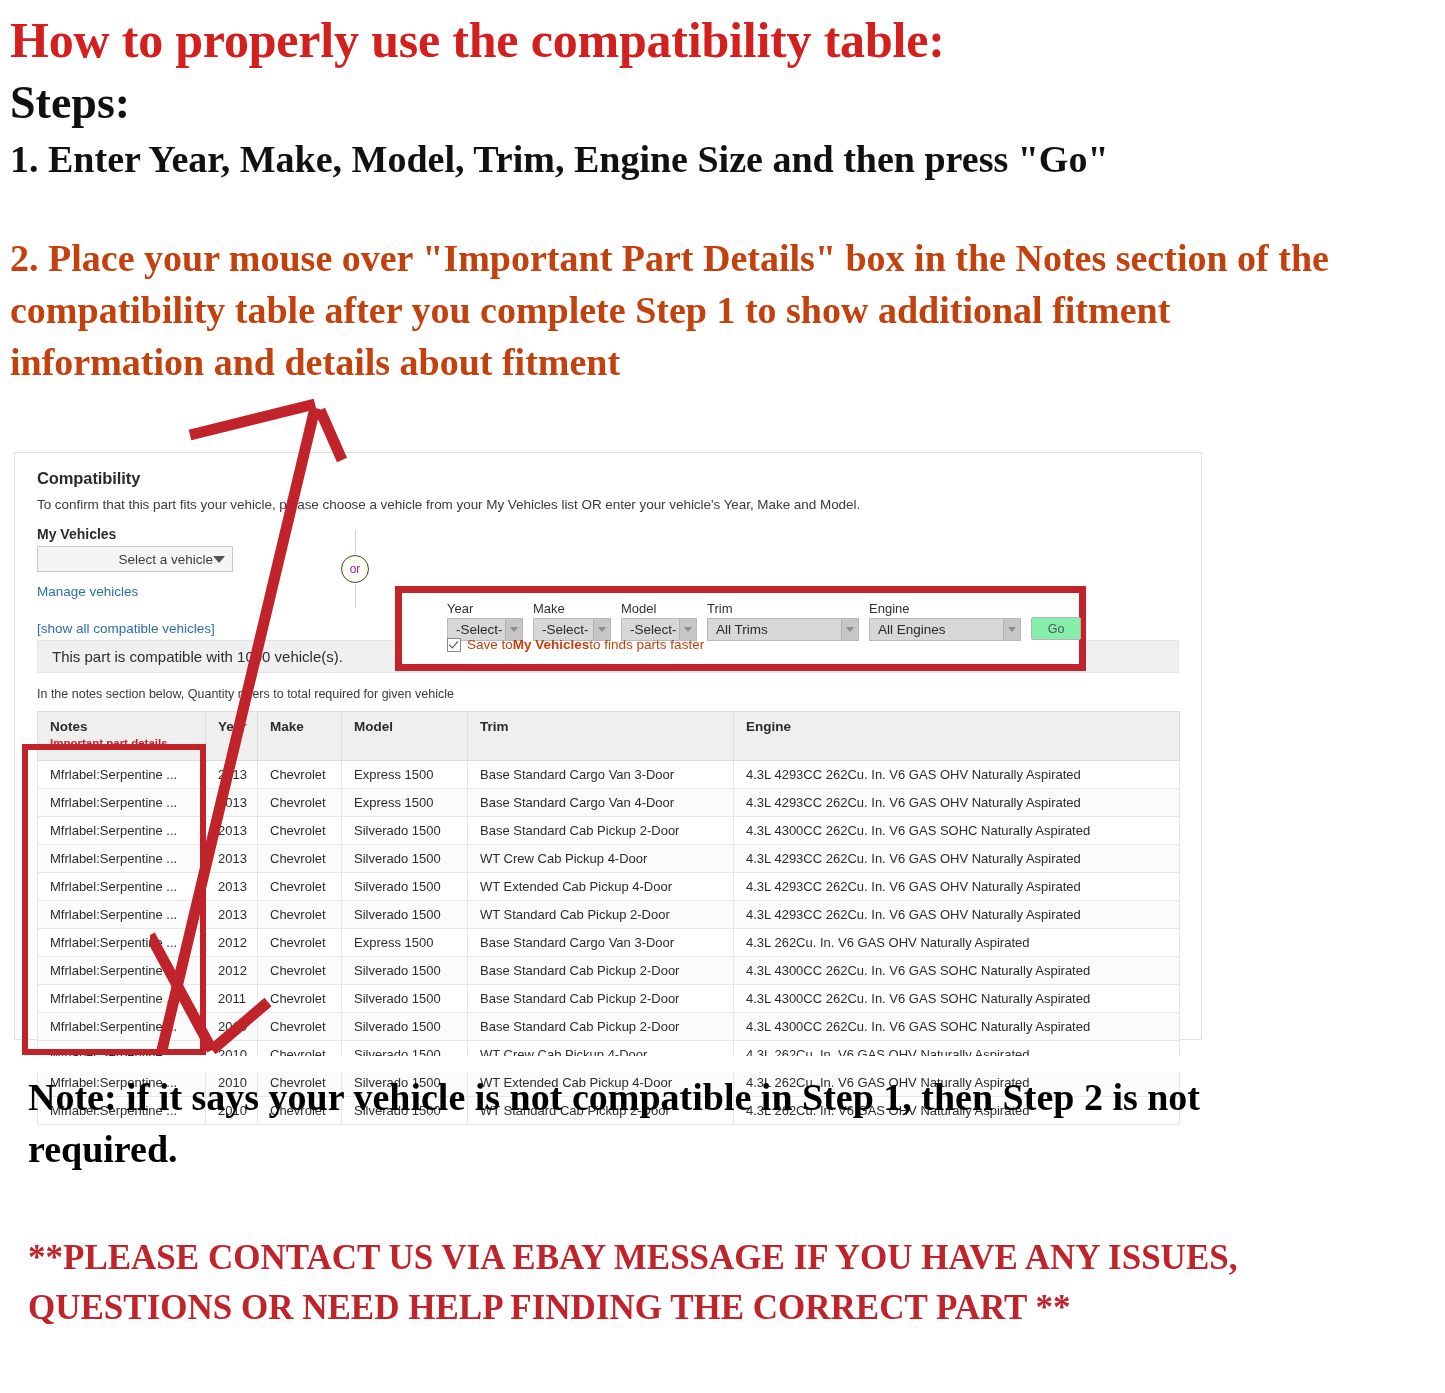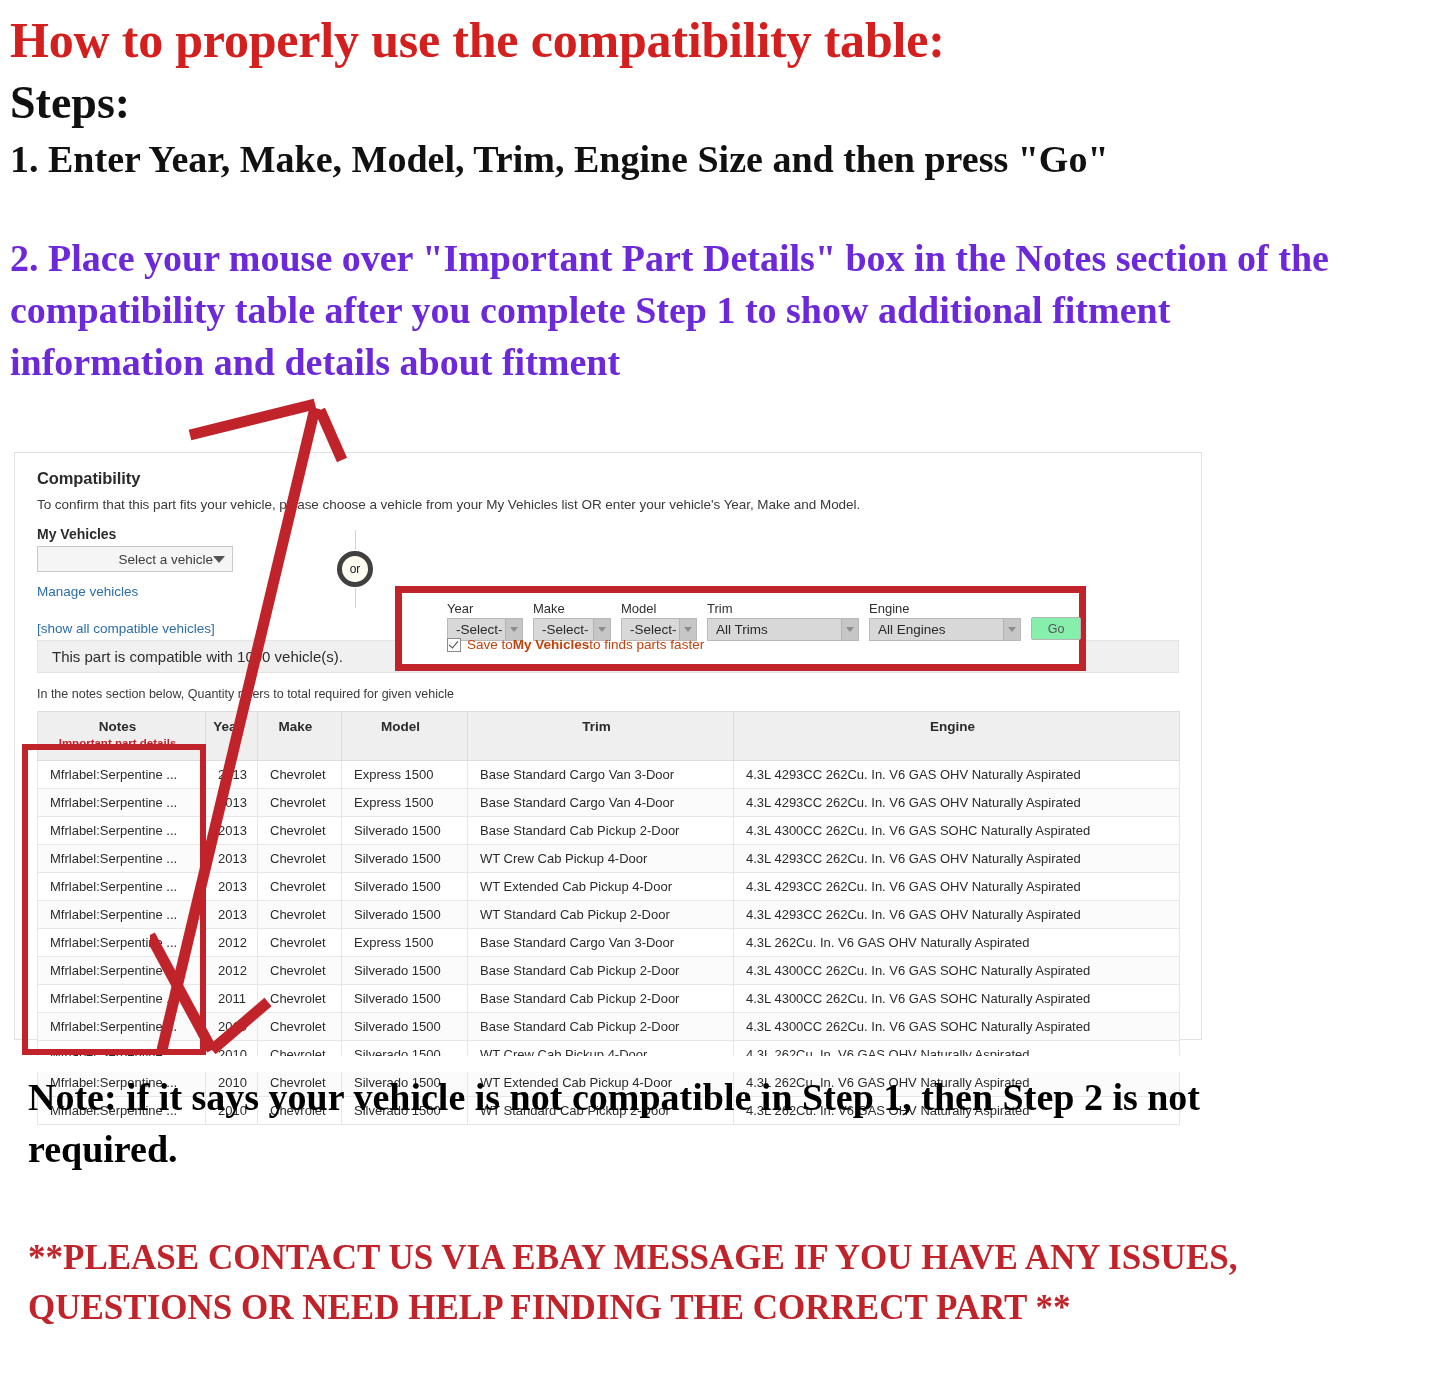--- a/index.html
+++ b/index.html
@@ -43,21 +43,21 @@
     font-size: 38px;
     font-weight: bold;
     color: #111111;
     line-height: 1.18;
     margin-top: 8px;
     white-space: nowrap;
   }
   .h-step2 {
     font-size: 38px;
     font-weight: bold;
-    color: #6d28d9;
+    color: #c2410c;
     line-height: 1.36;
     margin-top: 52px;
     width: 1330px;
   }
 
   
   .panel {
     position: absolute;
     left: 14px;
     top: 452px;
@@ -140,23 +140,23 @@
   }
   .or-line {
     width: 1px;
     flex: 1;
     background: #d9d3b8;
   }
   .or-circle {
     width: 26px;
     height: 26px;
     border-radius: 50%;
-    border: 5px solid #404040;
+    border: 1px solid #404040;
     background: #fffdf2;
-    color: #0f172a;
+    color: #a21caf;
     font-size: 12px;
     display: flex;
     align-items: center;
     justify-content: center;
     margin: 1px 0;
     text-align: center;
   }
 
   
   .finder-box {
@@ -281,22 +281,22 @@
     margin-top: 10px;
     width: 1142px;
     border-collapse: collapse;
     table-layout: fixed;
     font-size: 13px;
     color: #2b2b2b;
   }
   table.compat th {
     background: #efefef;
     border: 1px solid #dcdcdc;
-    text-align: center;
-    padding: 7px 9px 7px 1px;
+    text-align: left;
+    padding: 7px 9px 7px 12px;
     font-size: 13.5px;
     font-weight: bold;
     vertical-align: top;
     height: 34px;
   }
   table.compat th .imp {
     display: block;
     color: #c0232a;
     font-size: 11.5px;
     font-weight: bold;

